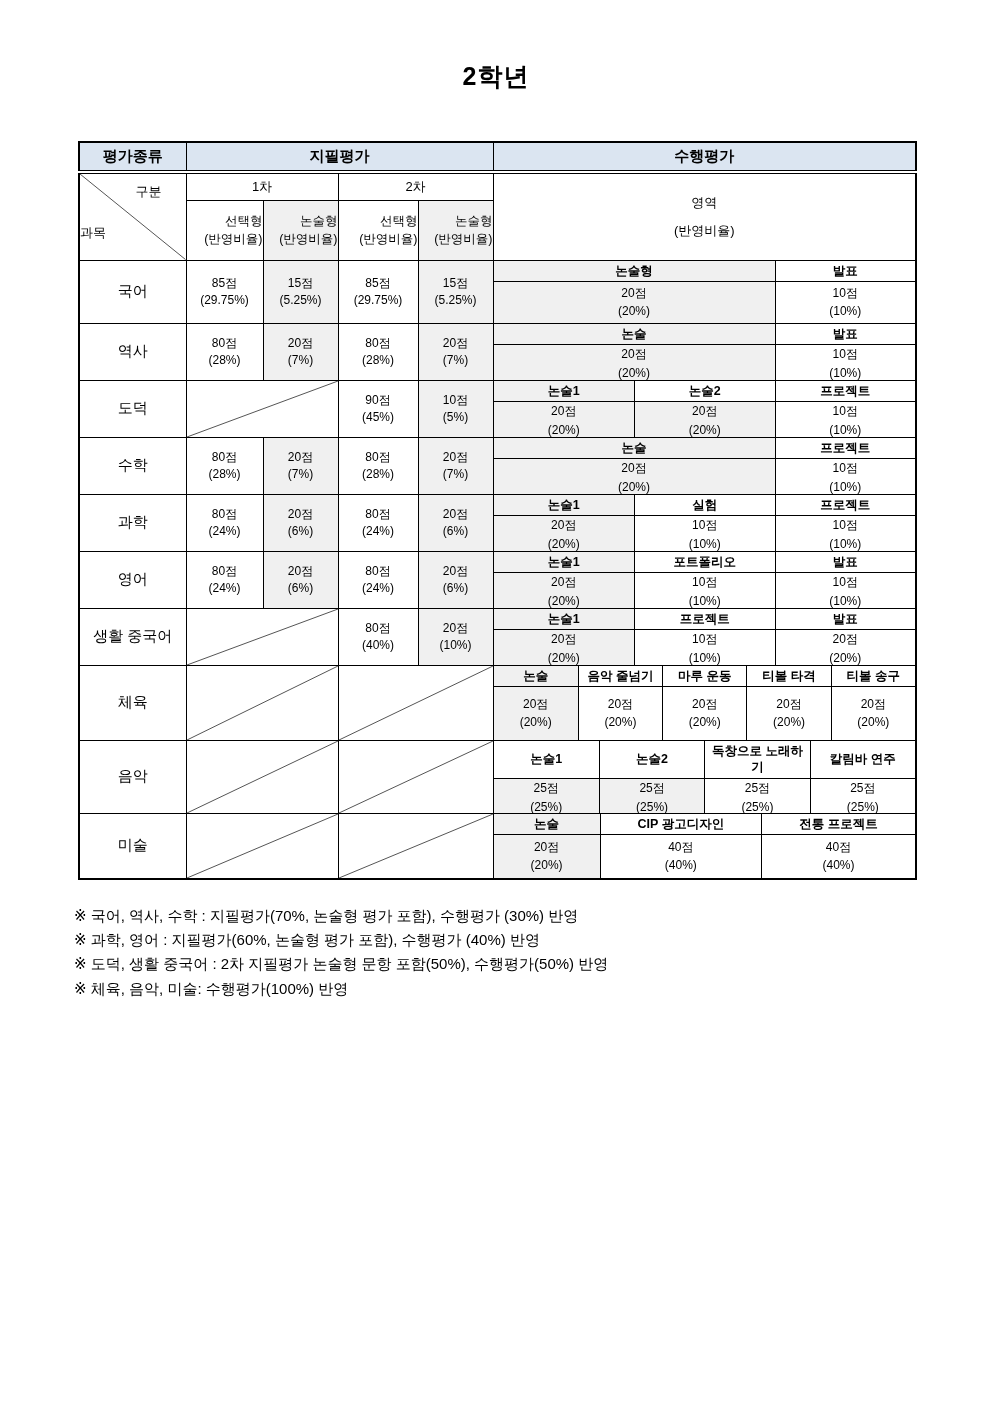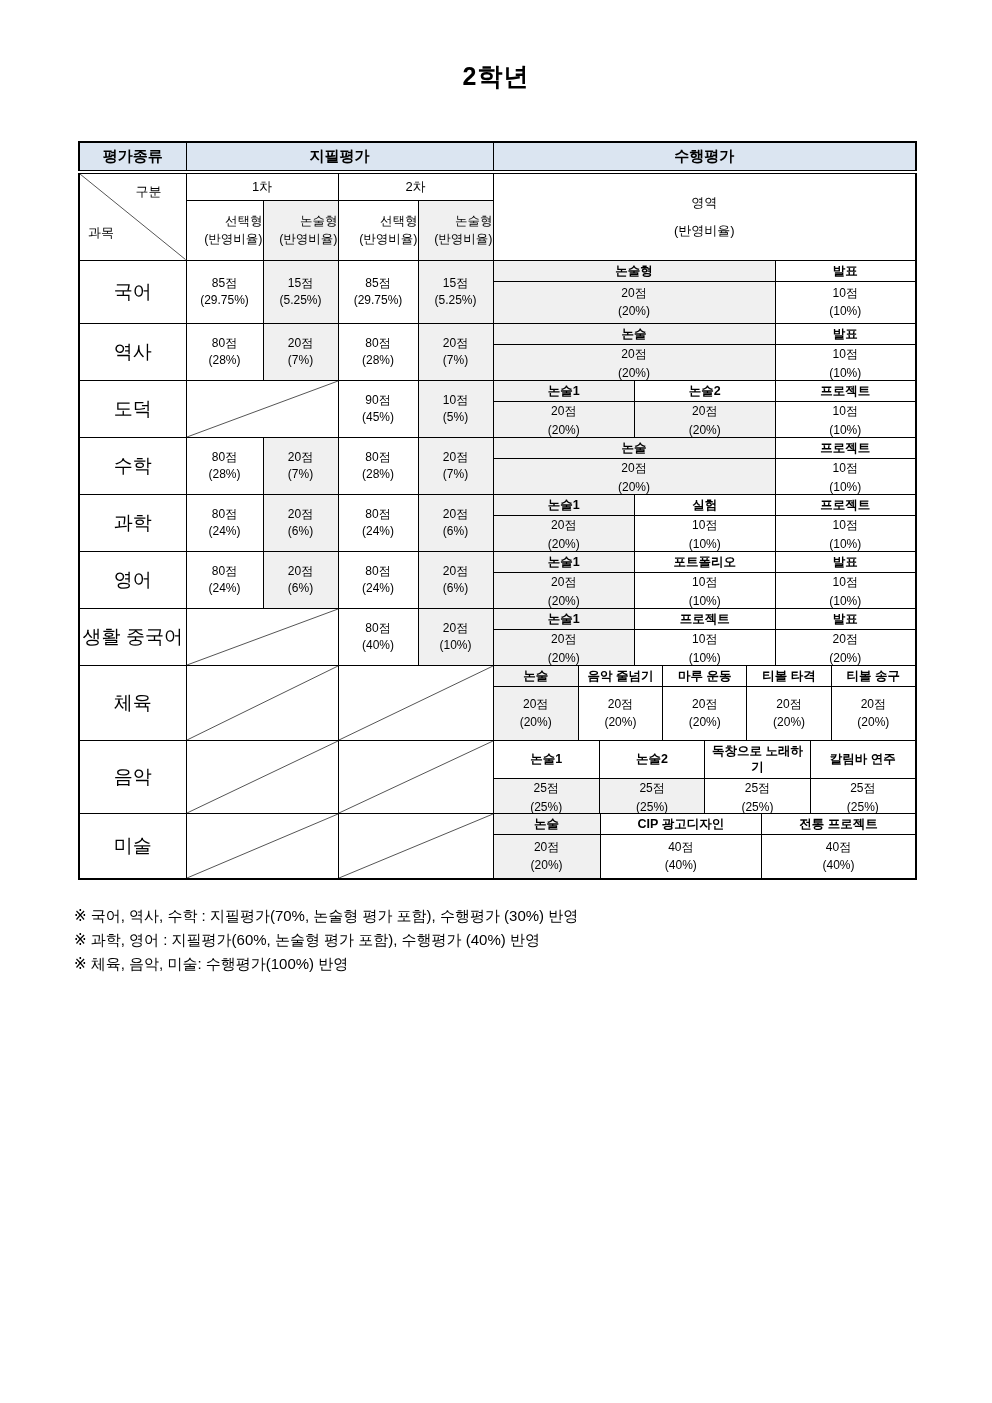--- a/index.html
+++ b/index.html
@@ -30,25 +30,25 @@
   }
   tr.rb{height:28px;}
   tr.rb td{font-size:13px;}
   tr.rc{height:60px;}
   tr.rc td{font-size:12.5px;line-height:1.45;white-space:pre-line;text-align:right;}
   td.shade{background:var(--shade,#f0f0f0);}
   td.areacell{font-size:14px;line-height:2.1;white-space:pre-line;}
   
   td.diagcell{position:relative;font-size:14px;}
   td.diagcell .lbl-div{position:absolute;top:9px;right:24px;}
-  td.diagcell .lbl-sub{position:absolute;top:50px;left:8px;text-align:right;}
+  td.diagcell .lbl-sub{position:absolute;top:50px;left:0;text-align:right;}
   .dsvg{position:absolute;left:0;top:0;width:100%;height:100%;display:block;}
   .dsvg line{stroke:#555;stroke-width:1;}
   
-  td.subj{font-size:19px;margin-top:24px;}
+  td.subj{font-size:15px;margin-top:24px;}
   td.sc{font-size:12px;line-height:1.35;white-space:pre-line;}
   td.dg{position:relative;}
   
   td.perf{padding:0;vertical-align:top;}
   .pg{display:grid;grid-template-rows:auto 1fr;width:100%;}
   .p2{grid-template-columns:2fr 1fr;}
   .p3{grid-template-columns:1fr 1fr 1fr;}
   .p4{grid-template-columns:repeat(4,1fr);}
   .p5{grid-template-columns:repeat(5,1fr);}
   .part{grid-template-columns:1fr 1.52fr 1.45fr;}
@@ -371,14 +371,15 @@
 (40%)</div>
       </div>
     </td>
   </tr>
 </tbody>
   </table>
 
 <div class="notes">
   <div class="note">※ 국어, 역사, 수학 : 지필평가(70%, 논술형 평가 포함), 수행평가 (30%) 반영</div>
   <div class="note">※ 과학, 영어 : 지필평가(60%, 논술형 평가 포함), 수행평가 (40%) 반영</div>
+  <div class="note">※ 도덕, 생활 중국어 : 2차 지필평가 논술형 문항 포함(50%), 수행평가(50%) 반영</div>
   <div class="note">※ 체육, 음악, 미술: 수행평가(100%) 반영</div>
 </div>
 
 </body></html>

